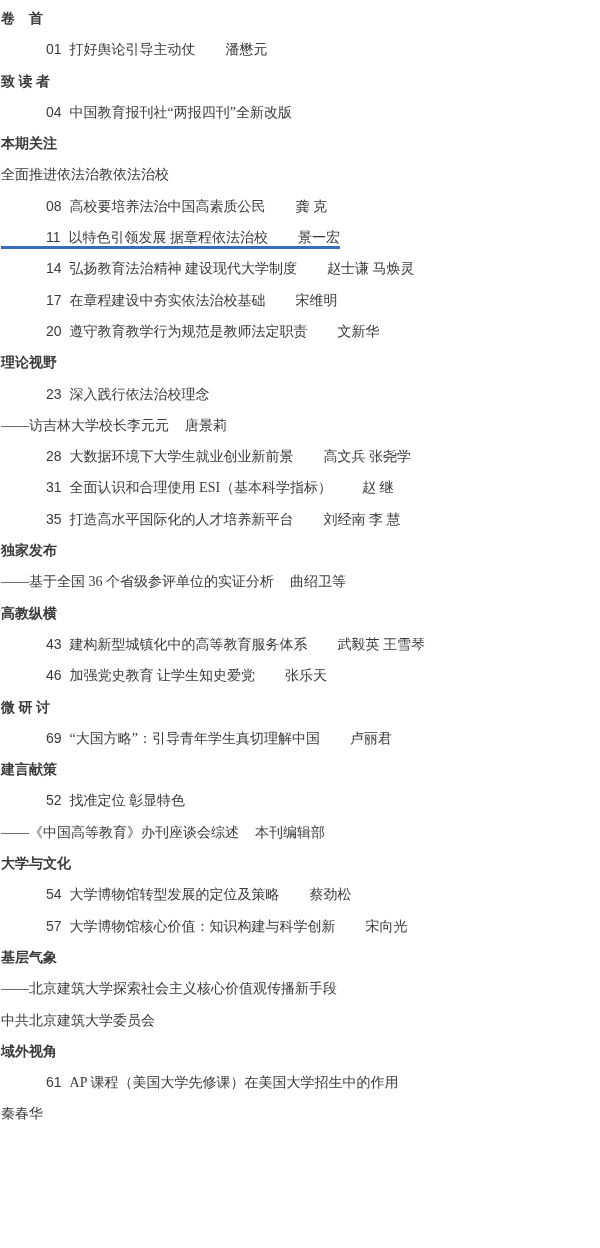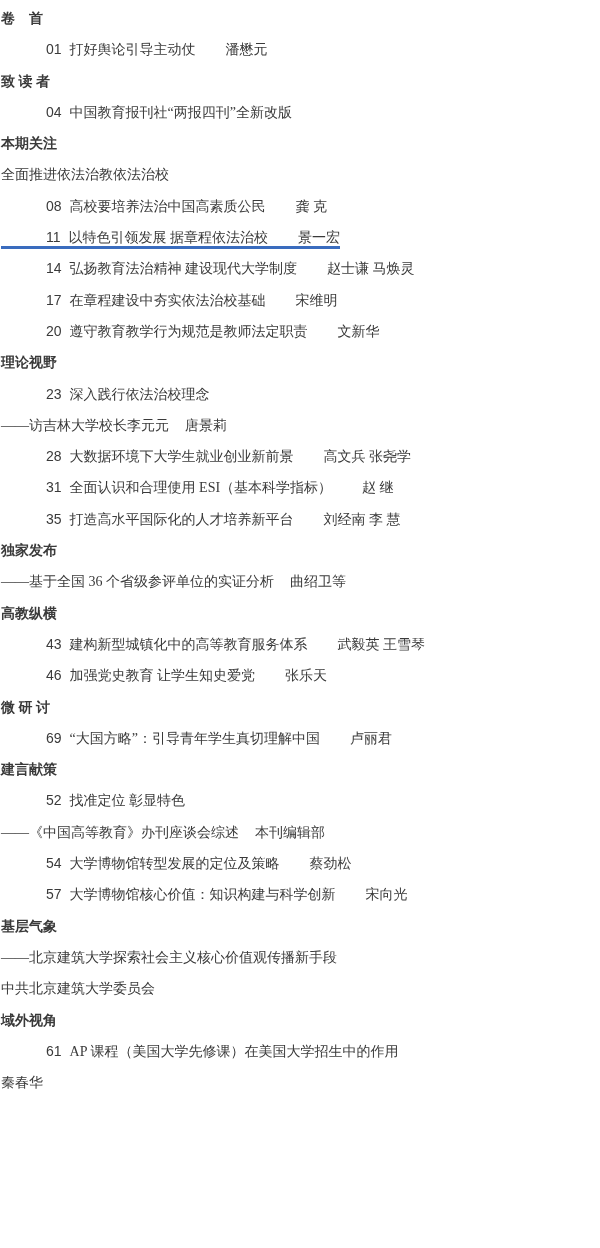--- a/index.html
+++ b/index.html
@@ -125,20 +125,23 @@
   </div>
     <div class="row section">
     <span class="line-content"><span class="title">建言献策</span></span>
   </div>
     <div class="row entry">
     <span class="line-content"><span class="num">52</span><span class="title">找准定位 彰显特色</span></span>
   </div>
     <div class="row cont">
     <span class="line-content"><span class="title">——《中国高等教育》办刊座谈会综述</span><span class="authors">本刊编辑部</span></span>
   </div>
+    <div class="row section">
+    <span class="line-content"><span class="title">大学与文化</span></span>
+  </div>
     <div class="row entry">
     <span class="line-content"><span class="num">54</span><span class="title">大学博物馆转型发展的定位及策略</span><span class="authors">蔡劲松</span></span>
   </div>
     <div class="row entry">
     <span class="line-content"><span class="num">57</span><span class="title">大学博物馆核心价值：知识构建与科学创新</span><span class="authors">宋向光</span></span>
   </div>
     <div class="row section">
     <span class="line-content"><span class="title">基层气象</span></span>
   </div>
     <div class="row cont">

